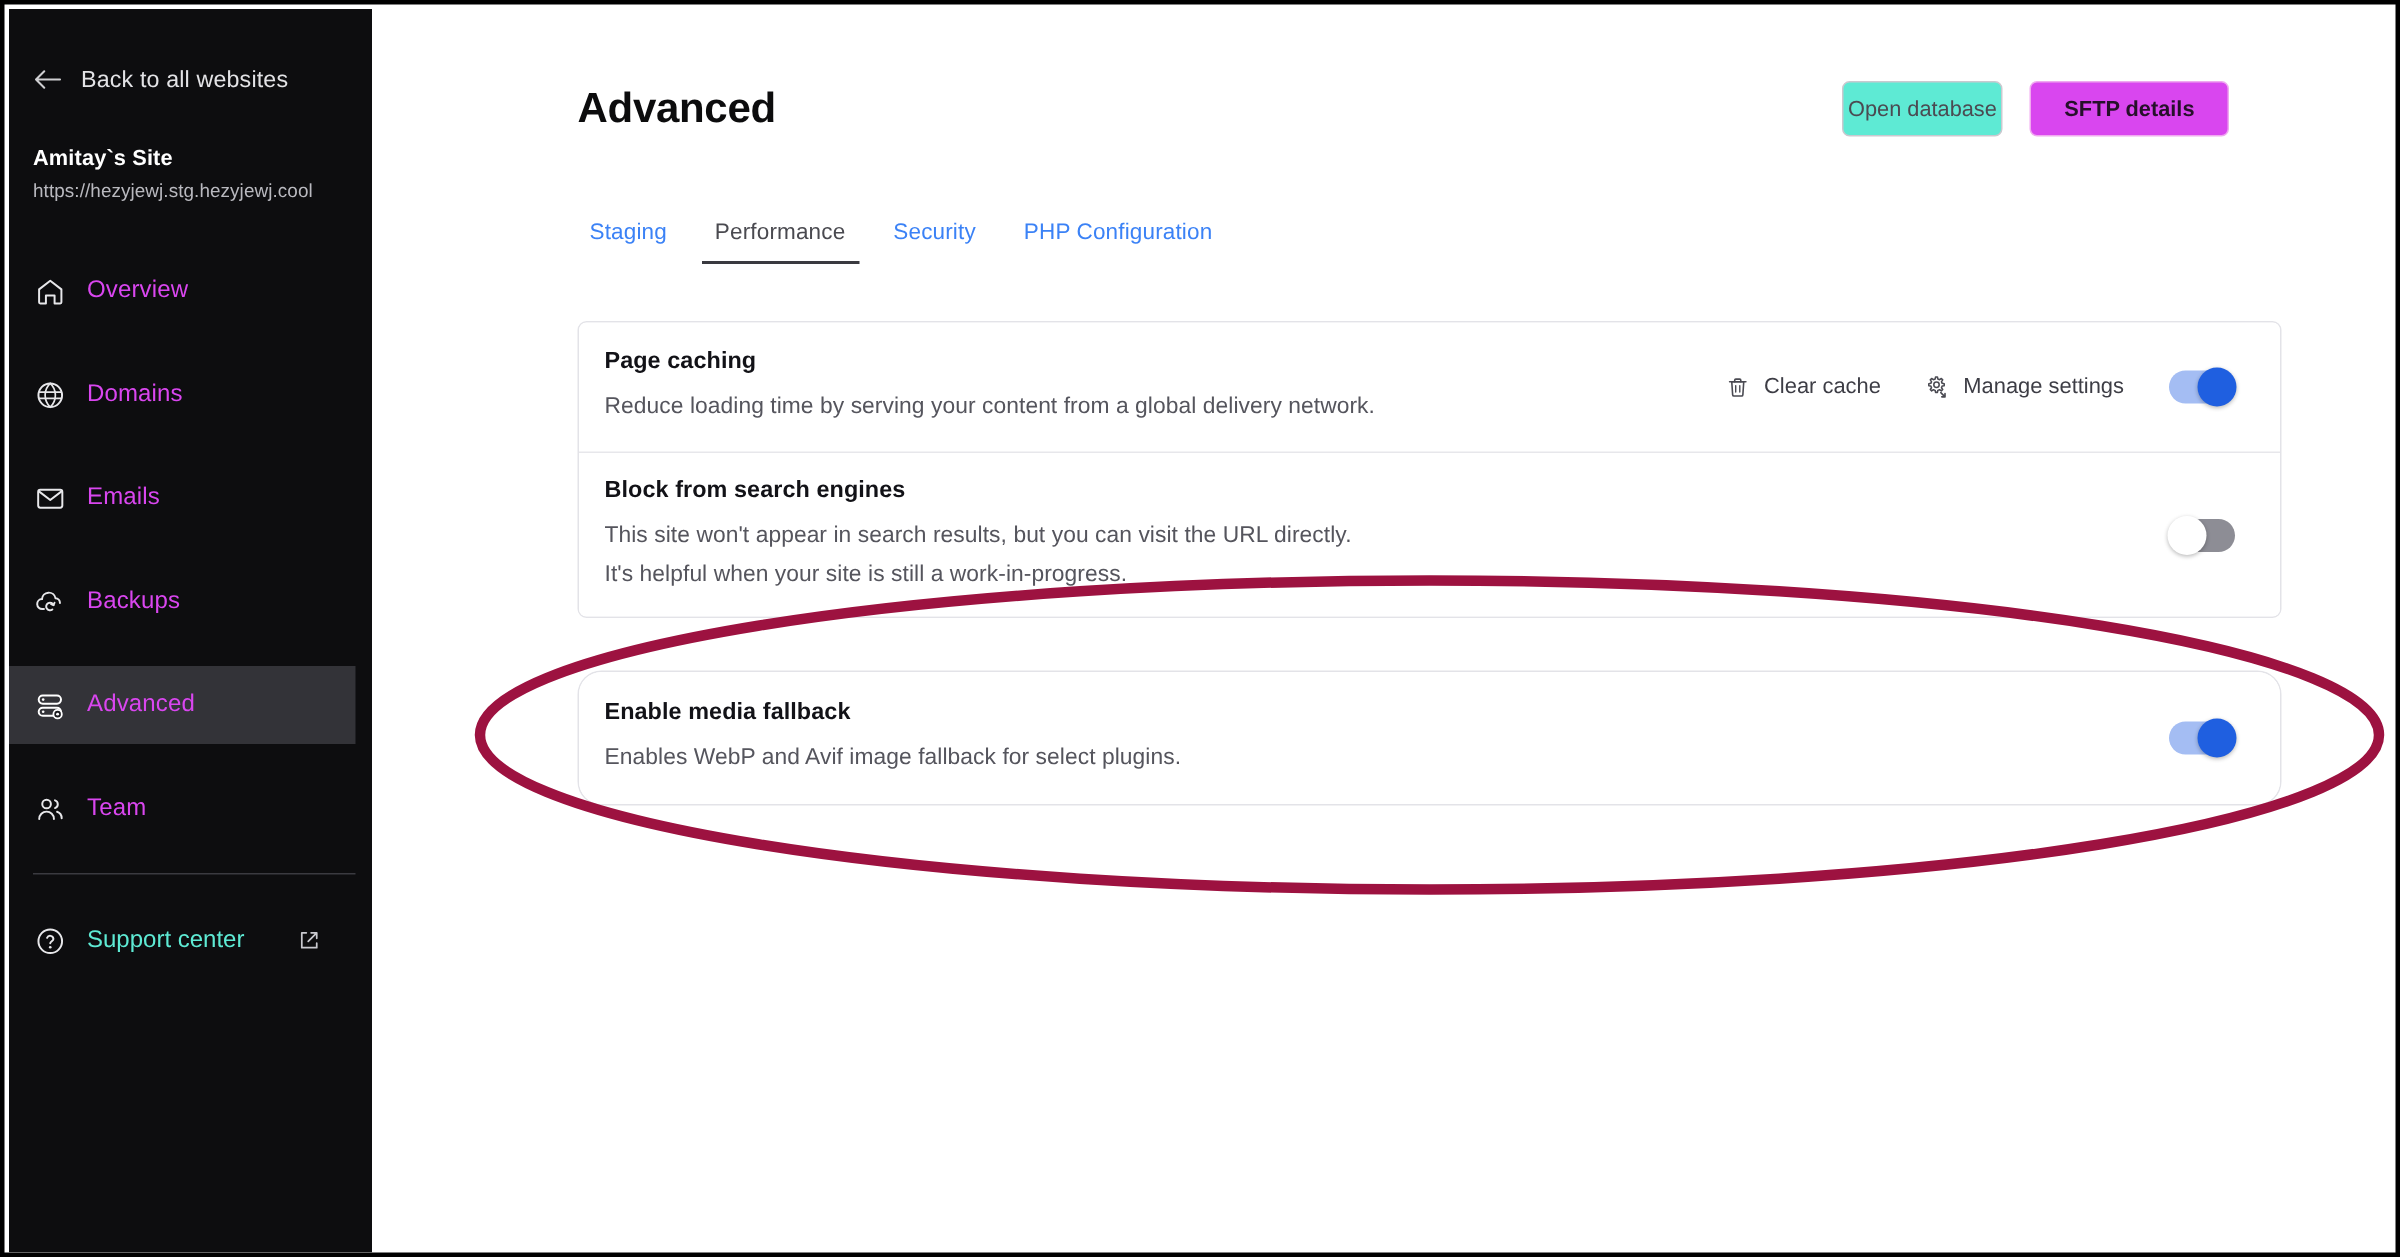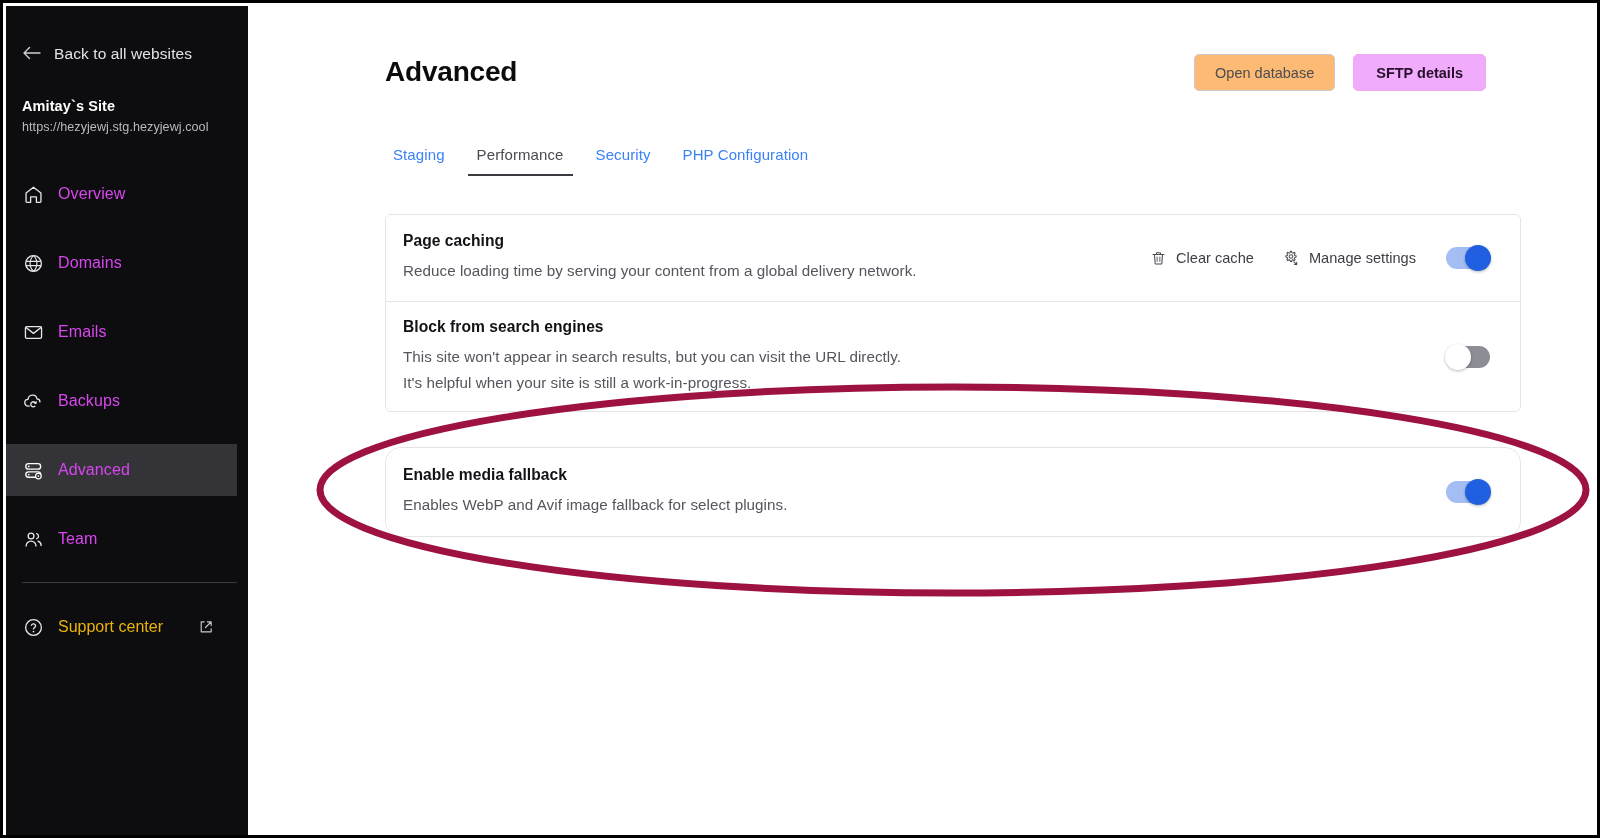--- a/index.html
+++ b/index.html
@@ -112,21 +112,21 @@
   .support-row {
     display: flex;
     align-items: center;
     gap: 14px;
     height: 46px;
     padding-left: 16px;
     margin-top: 21px;
     cursor: pointer;
   }
   .support-row .label {
-    color: #eab308;
+    color: #5eead4;
     font-size: 16px;
   }
   .ext-icon {
     margin-left: 21px;
     width: 16px;
     height: 16px;
     display: flex;
     align-items: center;
   }
 
@@ -168,29 +168,29 @@
     font-size: 14.5px;
     border-radius: 5px;
     cursor: pointer;
     display: inline-flex;
     align-items: center;
     justify-content: center;
     box-sizing: border-box;
   }
   .btn-outline {
     height: 37px;
-    padding: 0 20px;
-    background: #fdba74;
+    padding: 0 3px;
+    background: #5eead4;
     border: 1px solid #c9c9cf;
     color: #4b4b52;
   }
   .btn-pink {
     height: 37px;
     padding: 0 22px;
-    background: #f0abfc;
+    background: #d946ef;
     border: 1px solid #f0a8f0;
     color: #26102a;
     font-weight: 700;
   }
 
   .tabs {
     position: absolute;
     left: 116px;
     top: 140px;
     display: flex;

